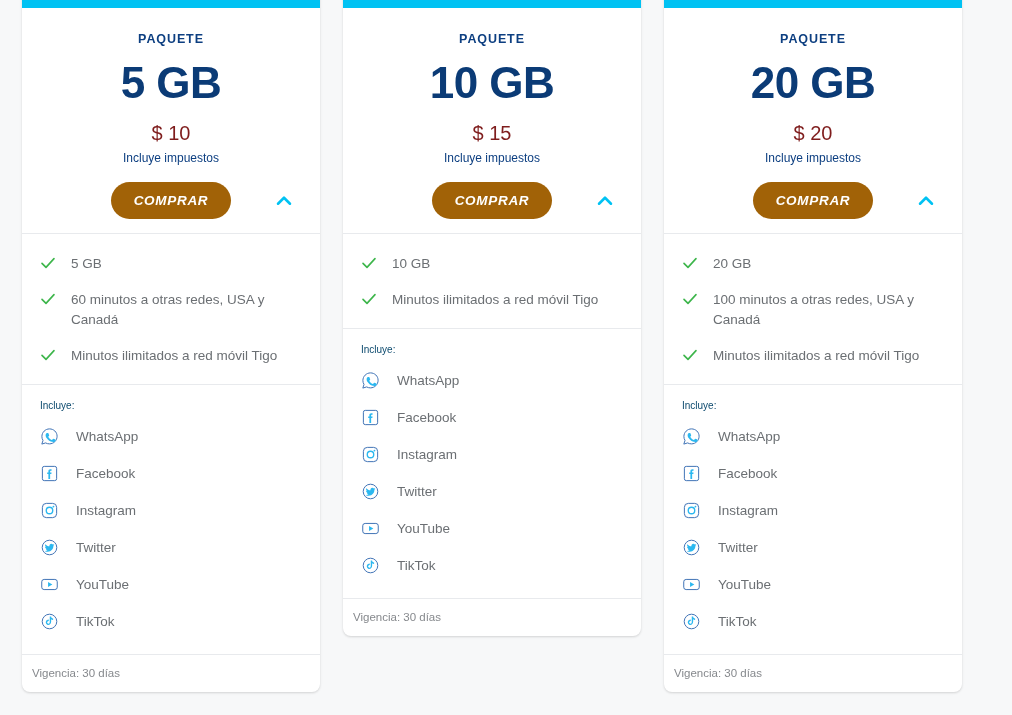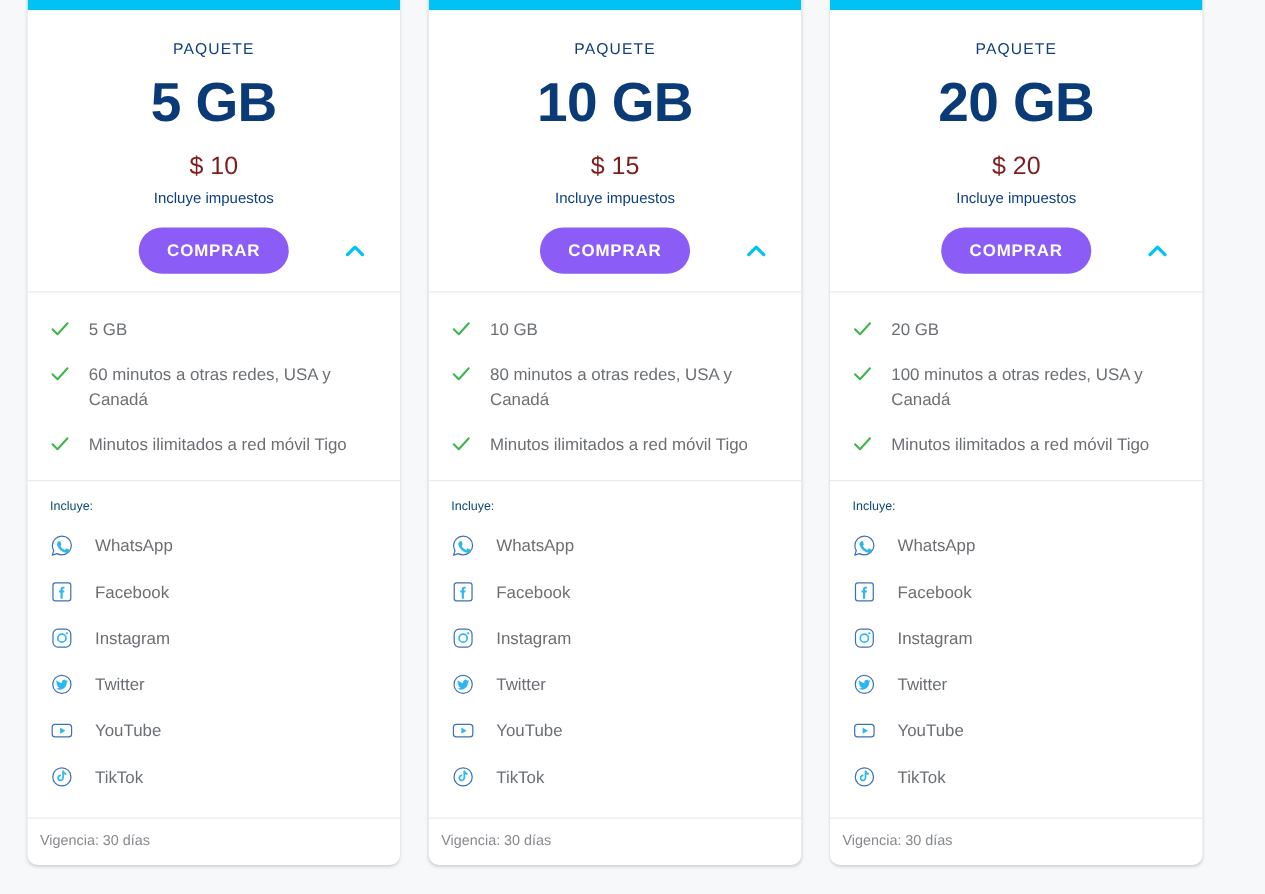--- a/index.html
+++ b/index.html
@@ -43,21 +43,21 @@
   .card-header {
     padding: 24px 14px 14px;
     text-align: center;
     position: relative;
   }
 
   .pkg-label {
     font-size: 12.5px;
     letter-spacing: 0.9px;
     color: #0d3f81;
-    font-weight: 400;
+    font-weight: 700;
     margin-bottom: 14px;
   }
 
   .pkg-size {
     font-size: 44px;
     font-weight: bold;
     color: #0b3b76;
     letter-spacing: -0.5px;
     line-height: 1.05;
     margin-bottom: 16px;
@@ -79,31 +79,32 @@
 
   .buy-row {
     position: relative;
     display: flex;
     align-items: center;
     justify-content: center;
     height: 37px;
   }
 
   .buy-button {
-    background: #8b5cf6;
+    background: #a16207;
     color: #ffffff;
     border: none;
     border-radius: 19px;
     height: 37px;
     padding: 0 23px;
     font-family: "Liberation Sans", sans-serif;
     font-size: 13.5px;
     font-weight: bold;
     letter-spacing: 0.7px;
     cursor: pointer;
+    font-style: italic;
   }
 
   .collapse-toggle {
     position: absolute;
     right: 9px;
     top: 50%;
     transform: translateY(-50%);
     width: 26px;
     height: 26px;
     display: flex;
@@ -291,26 +292,20 @@
         <div class="feature-row">
           <span class="check-icon"><svg viewBox="0 0 16 16" width="100%" height="100%">
               <path d="M2 8.4 L6 12.4 L14 3.6" fill="none" stroke="#3cb54a" stroke-width="1.6" stroke-linecap="round" stroke-linejoin="round"></path>
             </svg></span>
           <span class="feature-text">10 GB</span>
         </div>
         <div class="feature-row">
           <span class="check-icon"><svg viewBox="0 0 16 16" width="100%" height="100%">
               <path d="M2 8.4 L6 12.4 L14 3.6" fill="none" stroke="#3cb54a" stroke-width="1.6" stroke-linecap="round" stroke-linejoin="round"></path>
             </svg></span>
-          <span class="feature-text">80 minutos a otras redes, USA y Canadá</span>
-        </div>
-        <div class="feature-row">
-          <span class="check-icon"><svg viewBox="0 0 16 16" width="100%" height="100%">
-              <path d="M2 8.4 L6 12.4 L14 3.6" fill="none" stroke="#3cb54a" stroke-width="1.6" stroke-linecap="round" stroke-linejoin="round"></path>
-            </svg></span>
           <span class="feature-text">Minutos ilimitados a red móvil Tigo</span>
         </div>
       </div>
       <div class="divider"></div>
       <div class="includes-section">
         <div class="includes-title">Incluye:</div>
         <div class="social-row">
           <span class="social-icon"><svg viewBox="0 0 24 24" width="100%" height="100%">
               <path d="M12 2.4c-5.3 0-9.6 4.3-9.6 9.6 0 1.8.5 3.5 1.4 5l-1.5 4.6 4.8-1.5c1.4.8 3 1.2 4.9 1.2 5.3 0 9.6-4.3 9.6-9.6S17.3 2.4 12 2.4z" fill="none" stroke="#3f72b5" stroke-width="1.25" stroke-linejoin="round"></path>
               <path d="M9.1 7.6c-.3 0-.6.1-.9.4-.3.4-1.1 1.1-1.1 2.6s1.1 3 1.3 3.2c.2.2 2.2 3.4 5.3 4.6 2.6 1 3.1.8 3.7.8.6-.1 1.8-.7 2.1-1.5.3-.7.3-1.3.2-1.5-.1-.1-.3-.2-.6-.4-.3-.2-1.8-.9-2.1-1-.3-.1-.5-.2-.7.2-.2.3-.8 1-.9 1.2-.2.2-.3.2-.6.1-.3-.2-1.3-.5-2.5-1.6-.9-.8-1.5-1.8-1.7-2.1-.2-.3 0-.5.1-.6l.5-.6c.2-.2.2-.3.3-.5.1-.2 0-.4 0-.6-.1-.2-.7-1.7-.9-2.3-.2-.5-.4-.5-.6-.5z" fill="#2bb8f0"></path>

